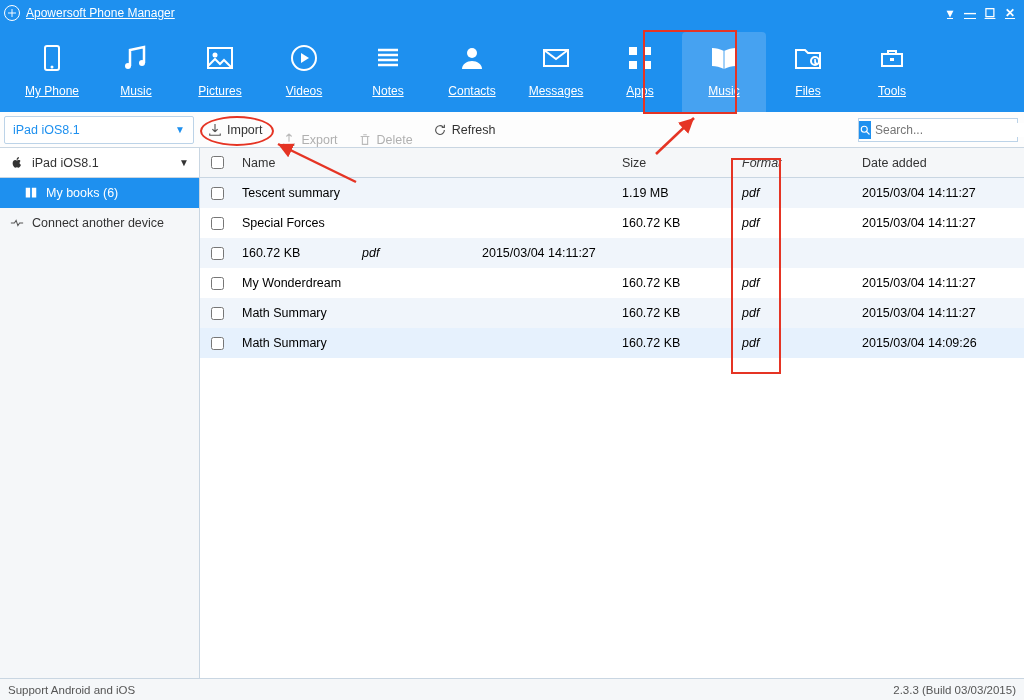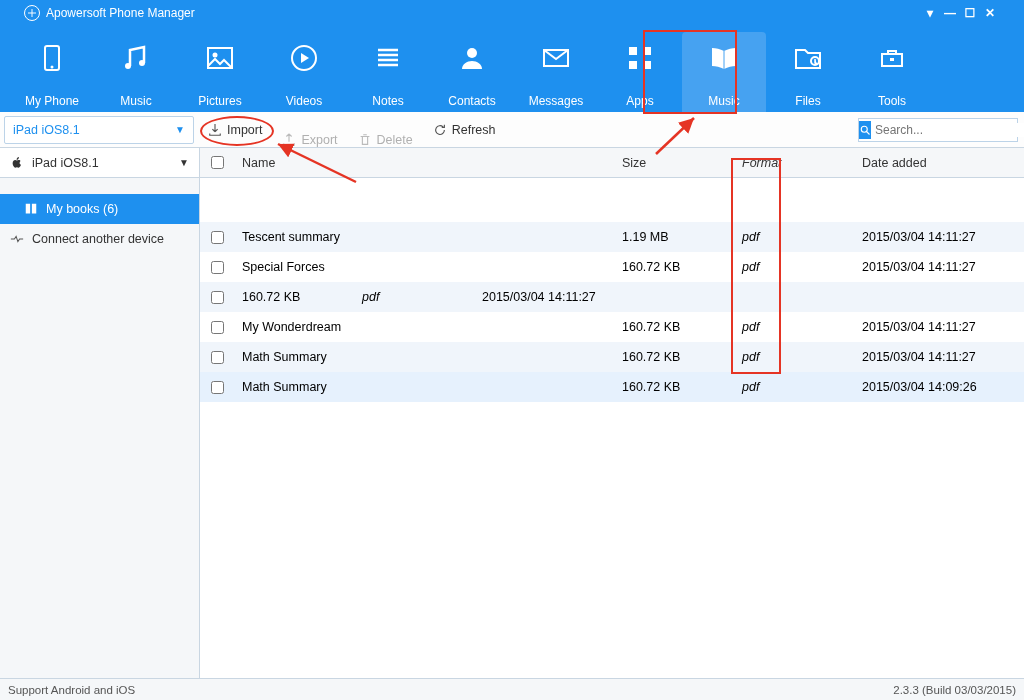--- a/index.html
+++ b/index.html
@@ -11,39 +11,40 @@
     --panel-border: #c9d6e2;
     --row-alt: #f0f5fb;
     --row-sel: #e6f1fd;
     --text: #333;
     --text-muted: #777;
   }
 
   
   .titlebar {
     height: 26px; background: var(--blue); color: #fff;
-    display: flex; align-items: center; padding: 0 24px;
+    display: flex; align-items: center; padding: 0 4px;
     font-size: 12px;
+    text-decoration: underline;
   }
   .titlebar .app-icon { width:16px; height:16px; border:1.5px solid #fff; border-radius:50%; margin-right:6px; display:flex; align-items:center; justify-content:center;}
   .titlebar .spacer { flex:1; }
   .titlebar .winbtn { width:20px; text-align:center; font-weight:bold; cursor:pointer; }
 
   
   .ribbon {
     height: 86px; background: var(--blue);
     display: flex; padding: 6px 10px 0 10px; gap: 0;
   }
   .ribbon .navitem {
     width: 84px; color:#fff; text-align:center; cursor:pointer;
     display:flex; flex-direction:column; align-items:center; justify-content:flex-start;
     padding-top:10px; border-radius:4px 4px 0 0;
   }
   .ribbon .navitem.active { background:#46a2f1; }
-  .ribbon .navitem .lbl { font-size:12px; margin-top:20px; }
+  .ribbon .navitem .lbl { font-size:12px; margin-top:10px;text-decoration:underline; }
   .ribbon svg { fill:#fff; }
 
   
   .toolbar {
     height: 36px; background:#fdfdfd; border-bottom:1px solid var(--panel-border);
     display:flex; align-items:center; font-size:12.5px; color:var(--text);
   }
   .device-select {
     width:190px; height:28px; margin:4px; border:1px solid #bcd3e8;
     display:flex; align-items:center; padding:0 8px; color:#1e90ef;
@@ -62,25 +63,25 @@
 
   
   .body { display:flex; height: calc(700px - 26px - 86px - 36px - 22px); }
   .sidebar {
     width:200px; background:#f5f7f9; border-right:1px solid var(--panel-border);
     font-size:12.5px; color:var(--text);
   }
   .side-row { height:30px; display:flex; align-items:center; padding:0 10px; gap:8px; cursor:pointer;}
   .side-row.head { background:#fff; border-bottom:1px solid var(--panel-border); font-weight:500;}
   .side-row.head .chev { margin-left:auto; font-size:10px;}
-  .side-row.sel { background:#1e90ef; color:#fff;margin-top:16px; }
+  .side-row.sel { background:#1e90ef; color:#fff; }
   .side-row svg { width:14px; height:14px; }
 
   
-  .tablewrap { flex:1; display:flex; flex-direction:column; background:#fff;gap:44px;}
+  .tablewrap { flex:1; display:flex; flex-direction:column; background:#fff;}
   .thead, .trow { display:flex; align-items:center; font-size:12.5px; }
   .thead { height:30px; background:#f5f7f9; border-bottom:1px solid var(--panel-border); color:var(--text);}
   .trow { height:30px; }
   .trow.alt { background: var(--row-alt); }
   .trow.sel { background: var(--row-sel); }
   .cell { padding:0 8px; overflow:hidden; text-overflow:ellipsis; white-space:nowrap;}
   .c-chk { width:34px; display:flex; justify-content:center;}
   .c-name { flex: 1 1 380px; }
   .c-size { width:120px; }
   .c-fmt  { width:120px;font-style:italic; }

